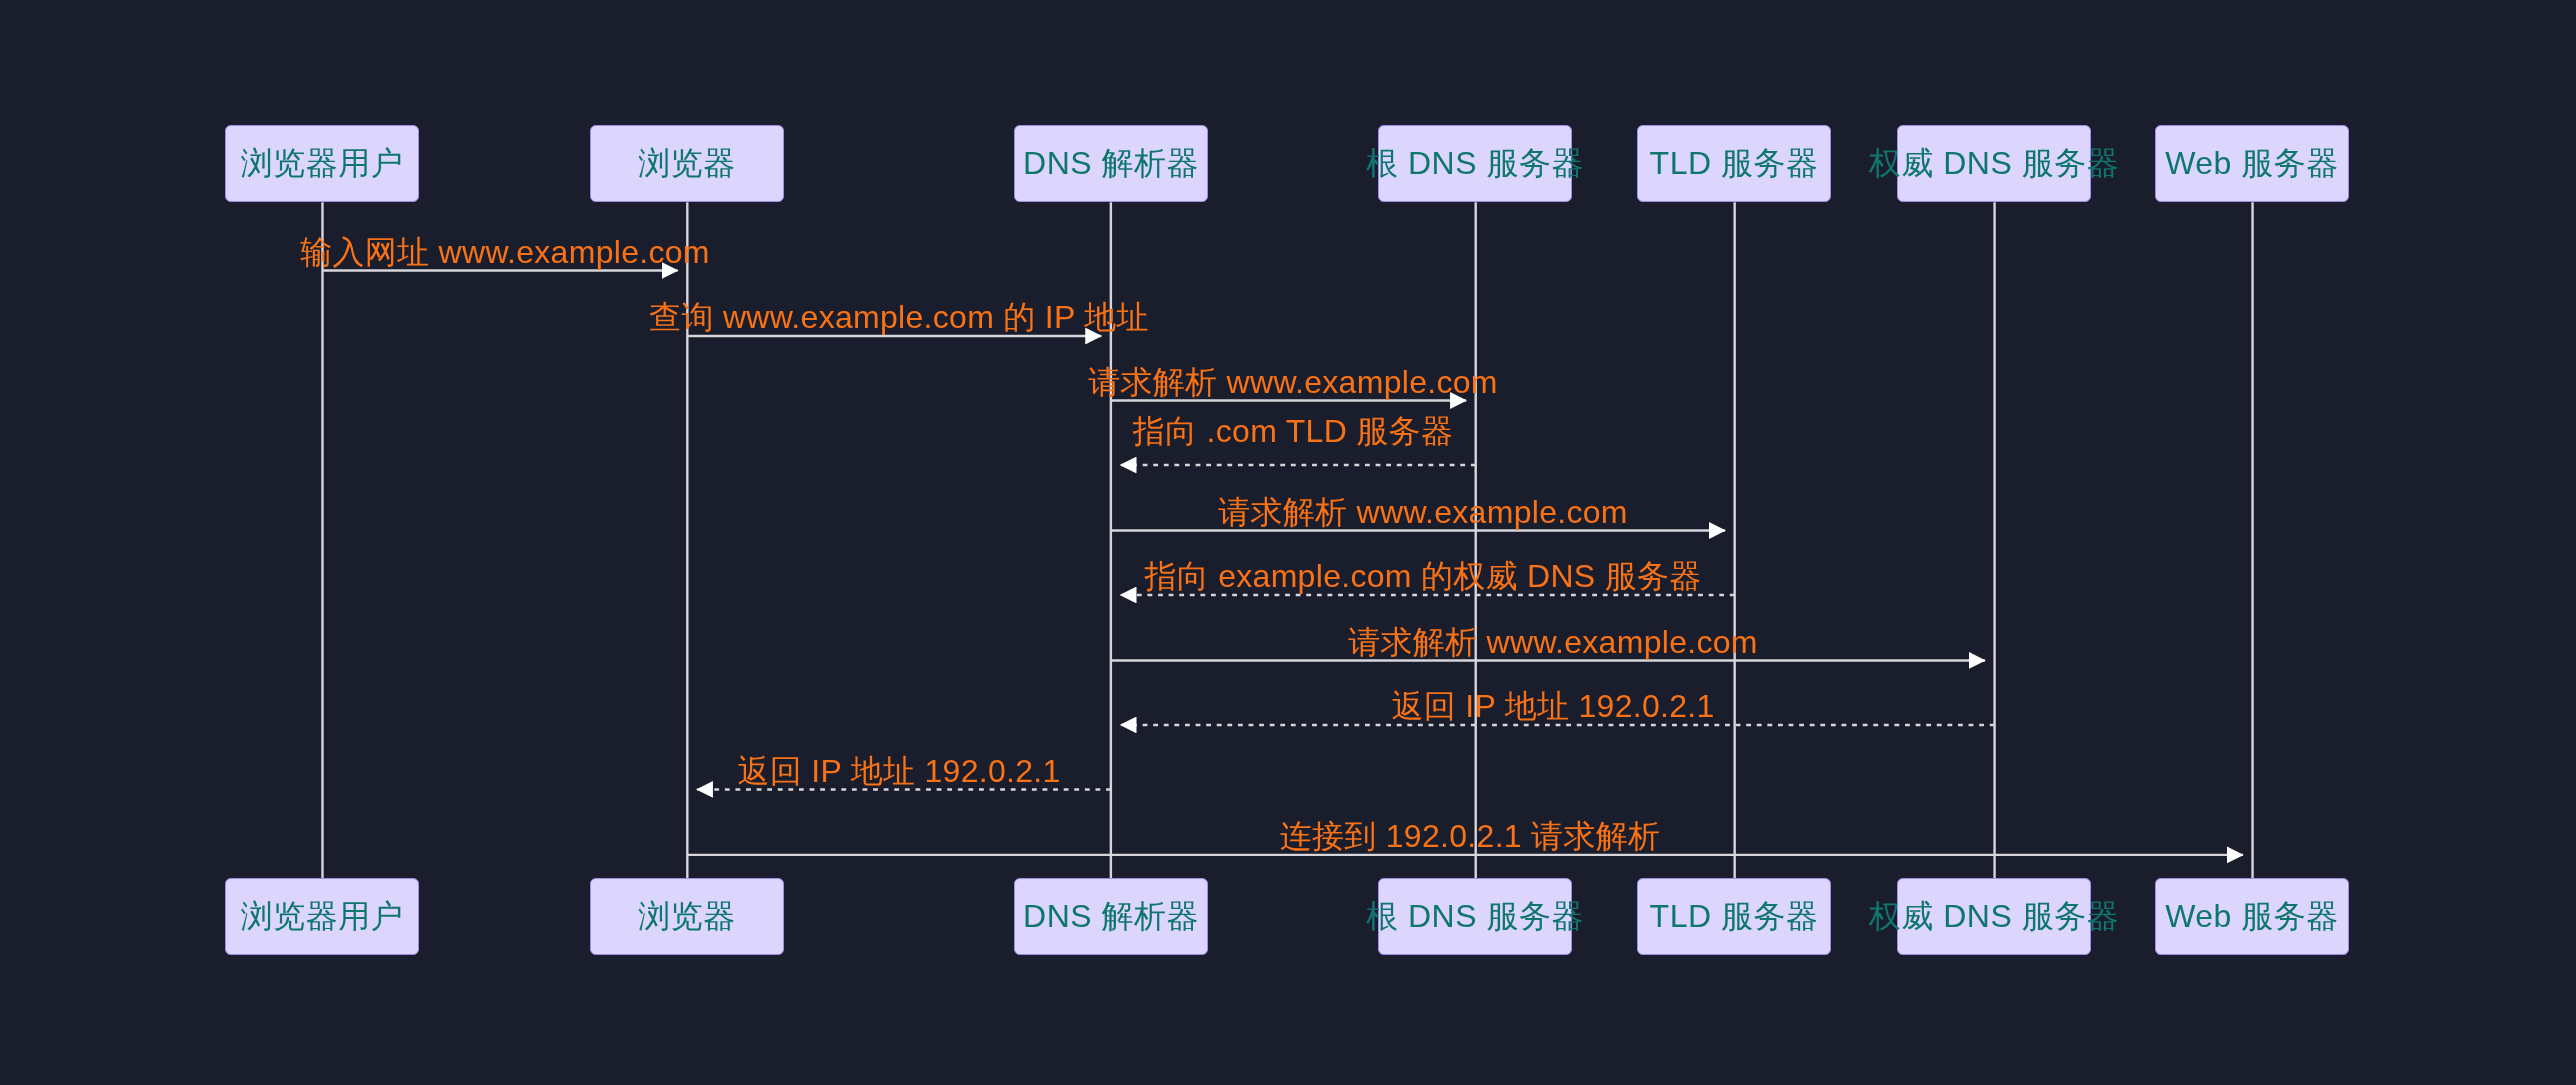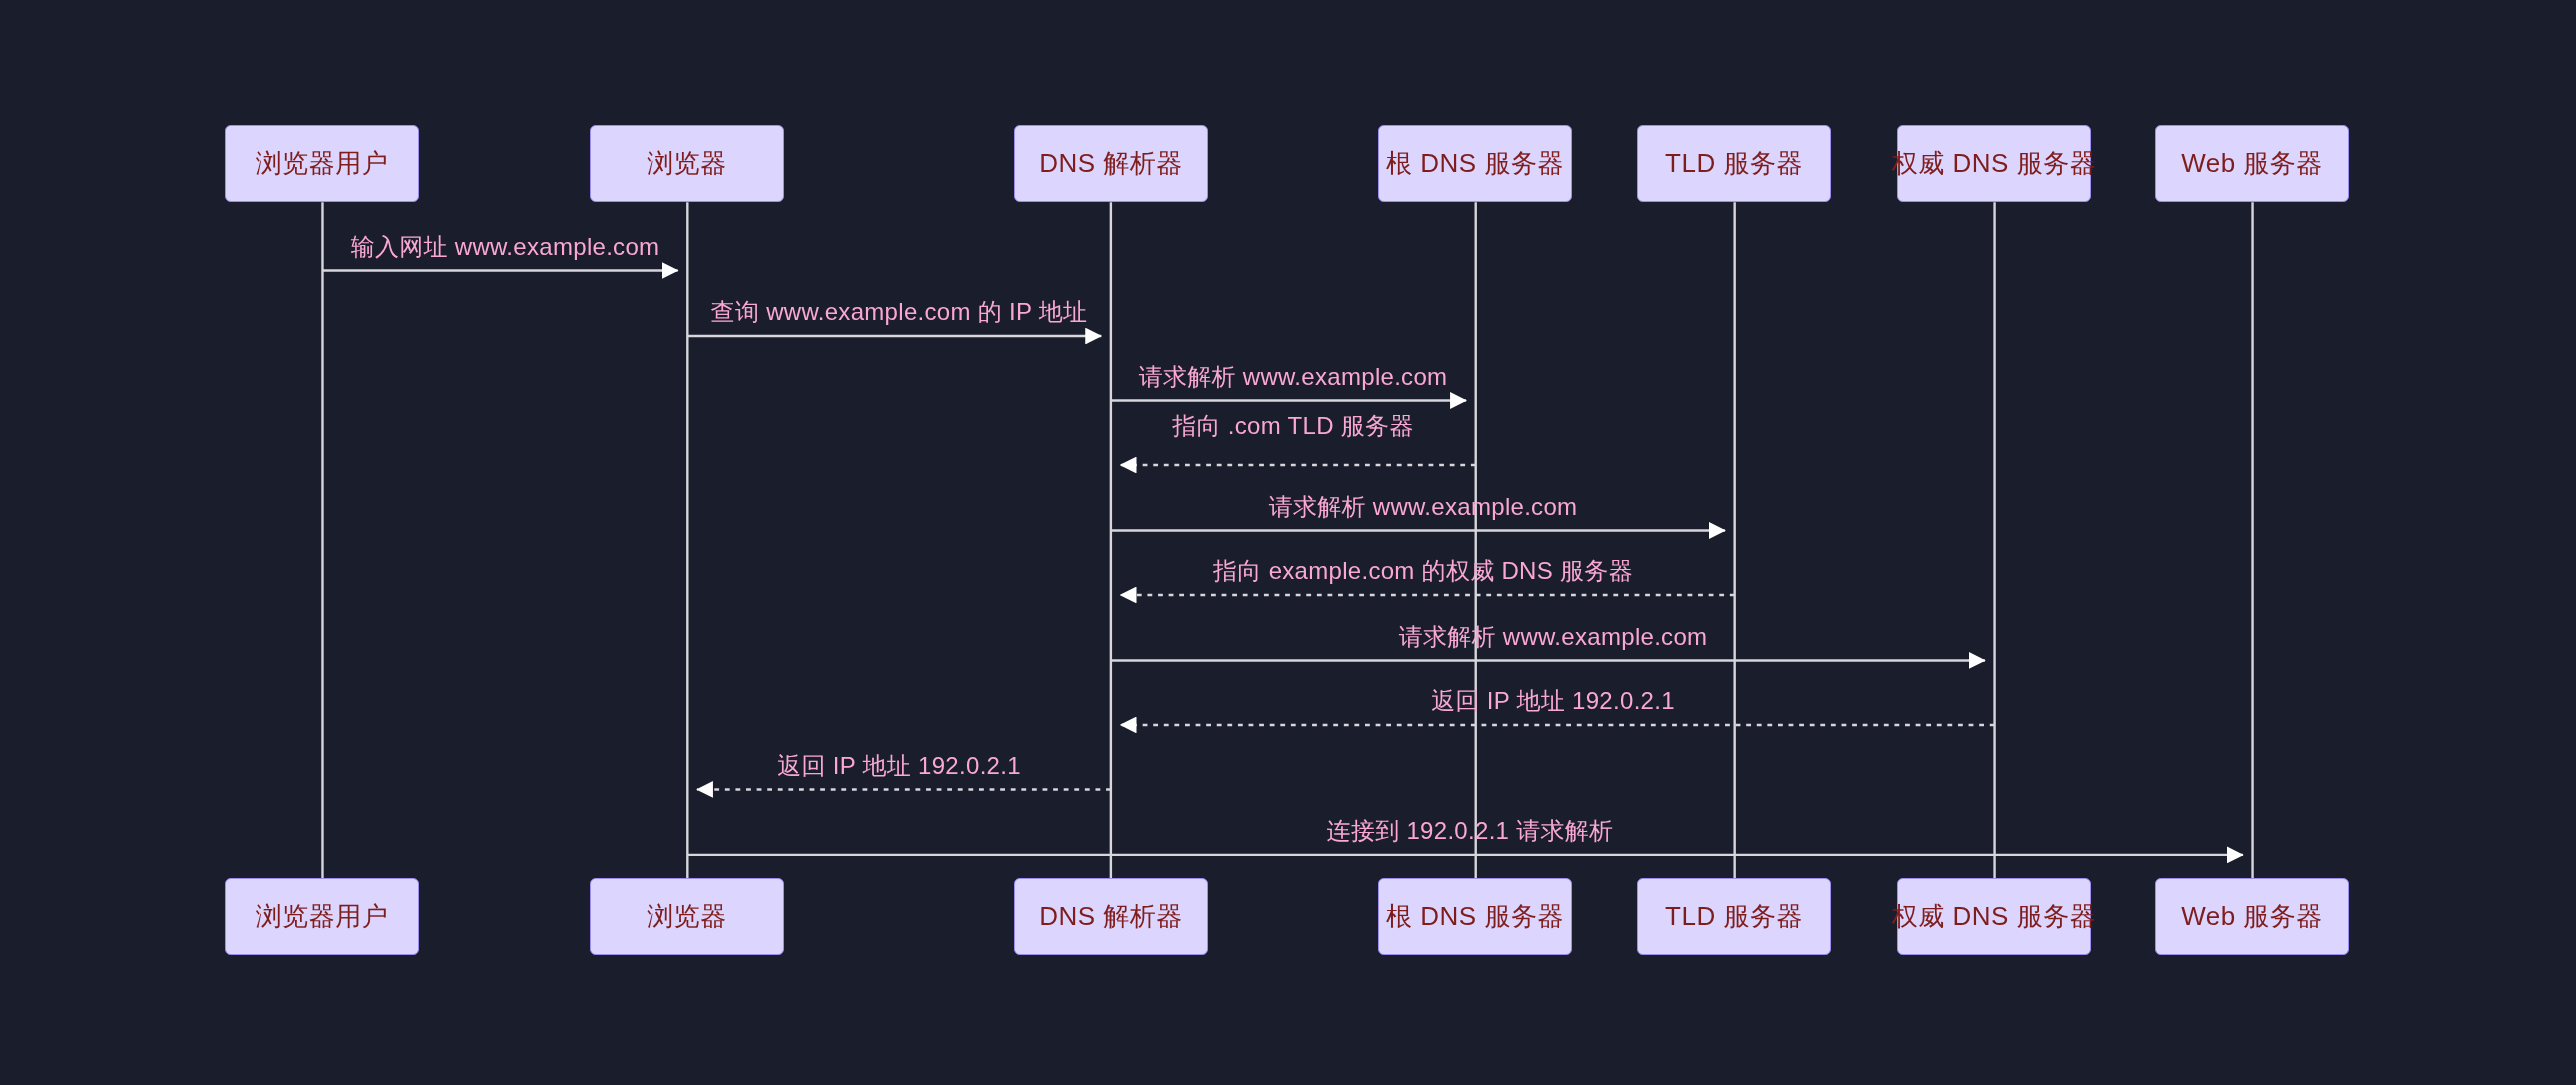--- a/index.html
+++ b/index.html
@@ -11,29 +11,29 @@
   }
   #stage{position:relative;width:2576px;height:1086px;}
   svg.diagram{position:absolute;left:0;top:0;width:2576px;height:1086px;display:block;}
   .pbox{
     position:absolute;
     background:#dcd6fe;
     border:1.9px solid #9d8df1;
     border-radius:5.8px;
     box-sizing:border-box;
     display:flex;align-items:center;justify-content:center;
-    color:#7f1d1d;
-    font-size:26px;
+    color:#0f766e;
+    font-size:32px;
     letter-spacing:0.5px;
     white-space:nowrap;
   }
   .msglabel{
     position:absolute;
-    color:#f9a8d4;
-    font-size:24px;
+    color:#f97316;
+    font-size:32px;
     white-space:nowrap;
     transform:translateX(-50%);
     letter-spacing:0.3px;
   }
 </style>
 </head>
 <body>
 
 <div id="stage">
 

